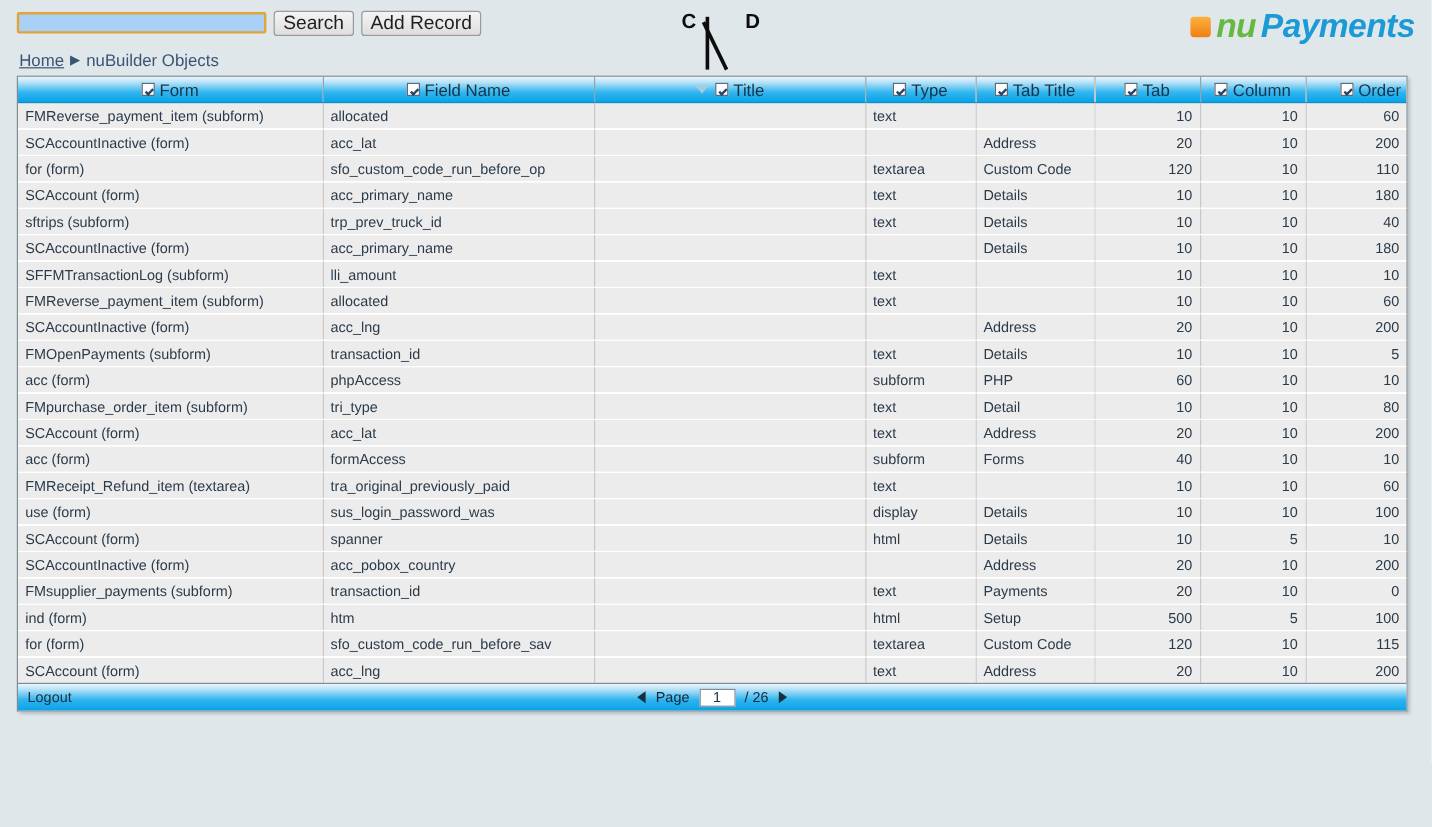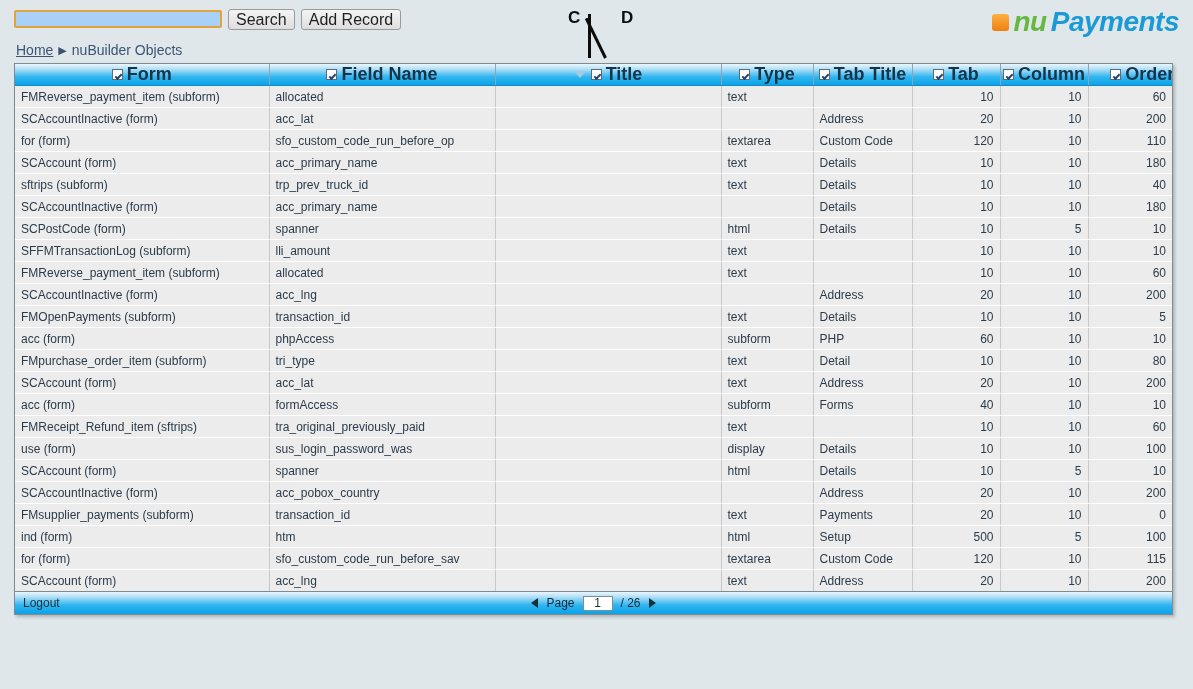--- a/index.html
+++ b/index.html
@@ -126,22 +126,22 @@
   table.grid-table {
     border-collapse: collapse;
     table-layout: fixed;
     width: 100%;
   }
   table.grid-table th {
     height: 21px;
     background: linear-gradient(#eaf6fd 0%, #b7e2f7 22%, #30b5ef 62%, #0aa3e8 100%);
     border-right: 1px solid #8fa6b2;
     border-bottom: 1px solid #0f8ec4;
-    font-weight: bold;
-    font-size: 18px;
+    font-weight: normal;
+    font-size: 14px;
     color: #16344a;
     padding: 0;
     text-align: right;
     white-space: nowrap;
     overflow: hidden;
     cursor: pointer;
   }
   table.grid-table th:last-child { border-right: none; padding-left: 24px; }
   .th-inner {
     display: flex;
@@ -399,30 +399,20 @@
           <td>SCAccountInactive (form)</td>
           <td>acc_primary_name</td>
           <td></td>
           <td></td>
           <td>Details</td>
           <td class="num">10</td>
           <td class="num">10</td>
           <td class="num">180</td>
         </tr>
         <tr>
-          <td>SCPostCode (form)</td>
-          <td>spanner</td>
-          <td></td>
-          <td>html</td>
-          <td>Details</td>
-          <td class="num">10</td>
-          <td class="num">5</td>
-          <td class="num">10</td>
-        </tr>
-        <tr>
           <td>SFFMTransactionLog (subform)</td>
           <td>lli_amount</td>
           <td></td>
           <td>text</td>
           <td></td>
           <td class="num">10</td>
           <td class="num">10</td>
           <td class="num">10</td>
         </tr>
         <tr>
@@ -489,21 +479,21 @@
           <td>acc (form)</td>
           <td>formAccess</td>
           <td></td>
           <td>subform</td>
           <td>Forms</td>
           <td class="num">40</td>
           <td class="num">10</td>
           <td class="num">10</td>
         </tr>
         <tr>
-          <td>FMReceipt_Refund_item (sftrips)</td>
+          <td>FMReceipt_Refund_item (textarea)</td>
           <td>tra_original_previously_paid</td>
           <td></td>
           <td>text</td>
           <td></td>
           <td class="num">10</td>
           <td class="num">10</td>
           <td class="num">60</td>
         </tr>
         <tr>
           <td>use (form)</td>

